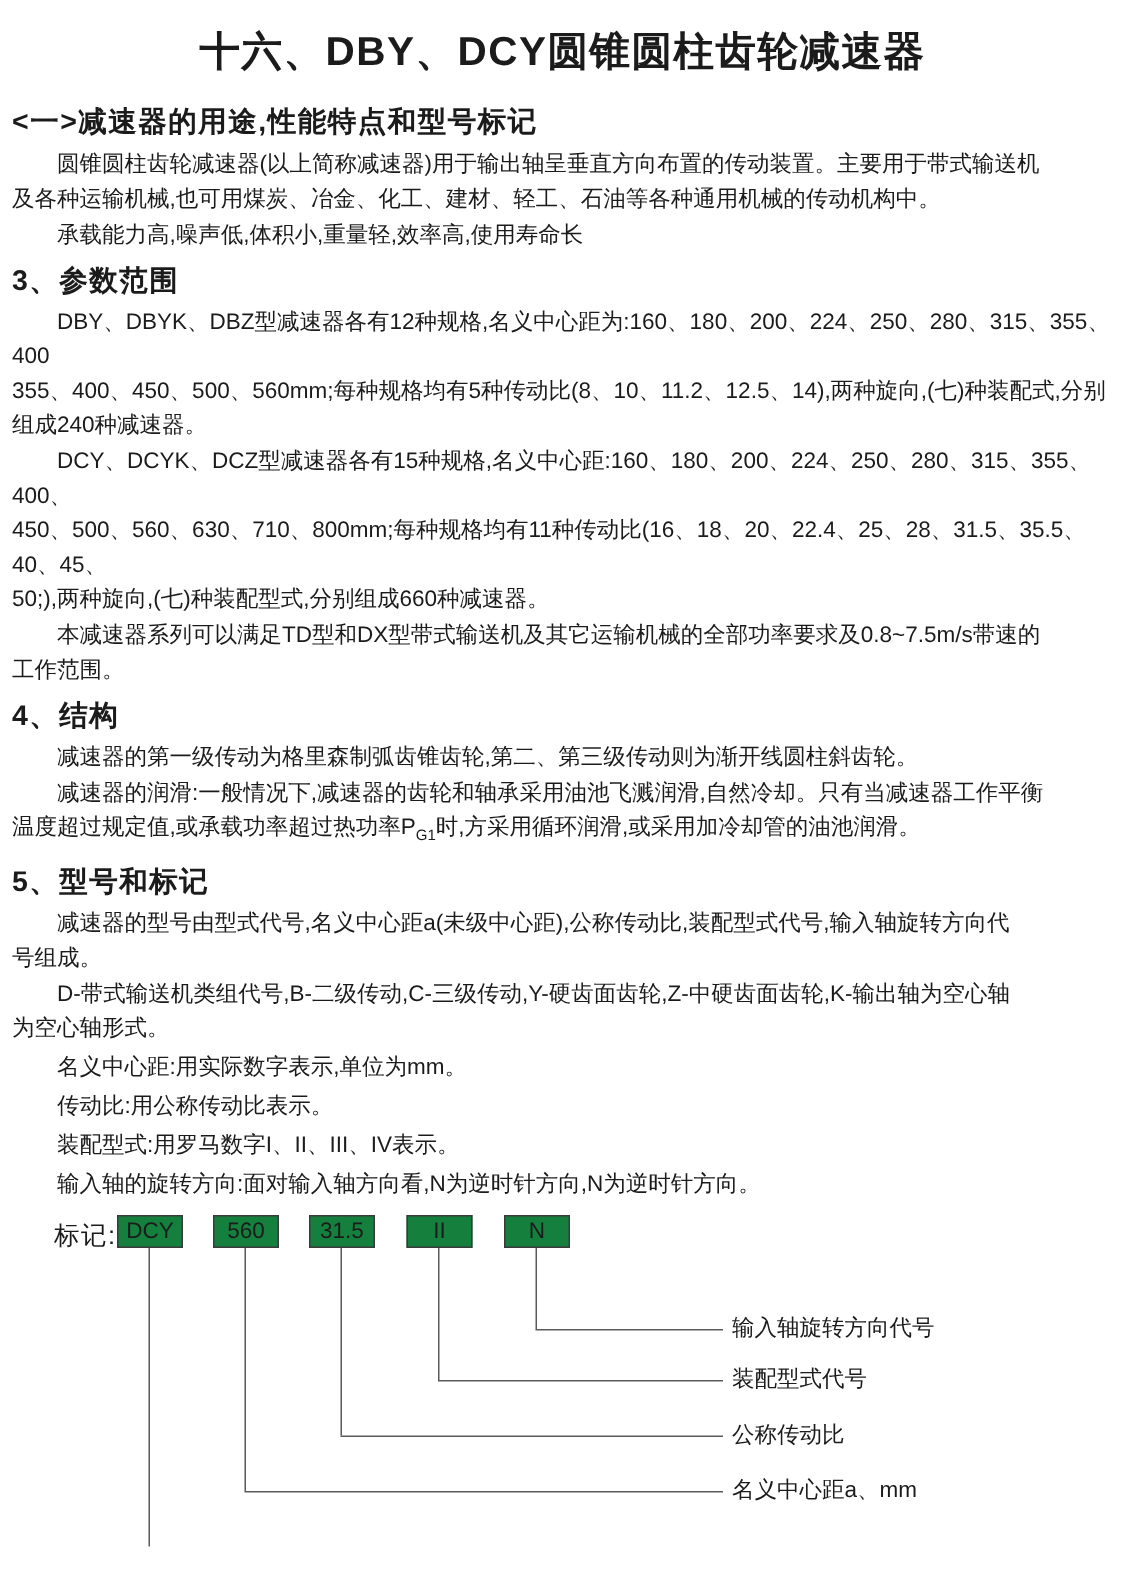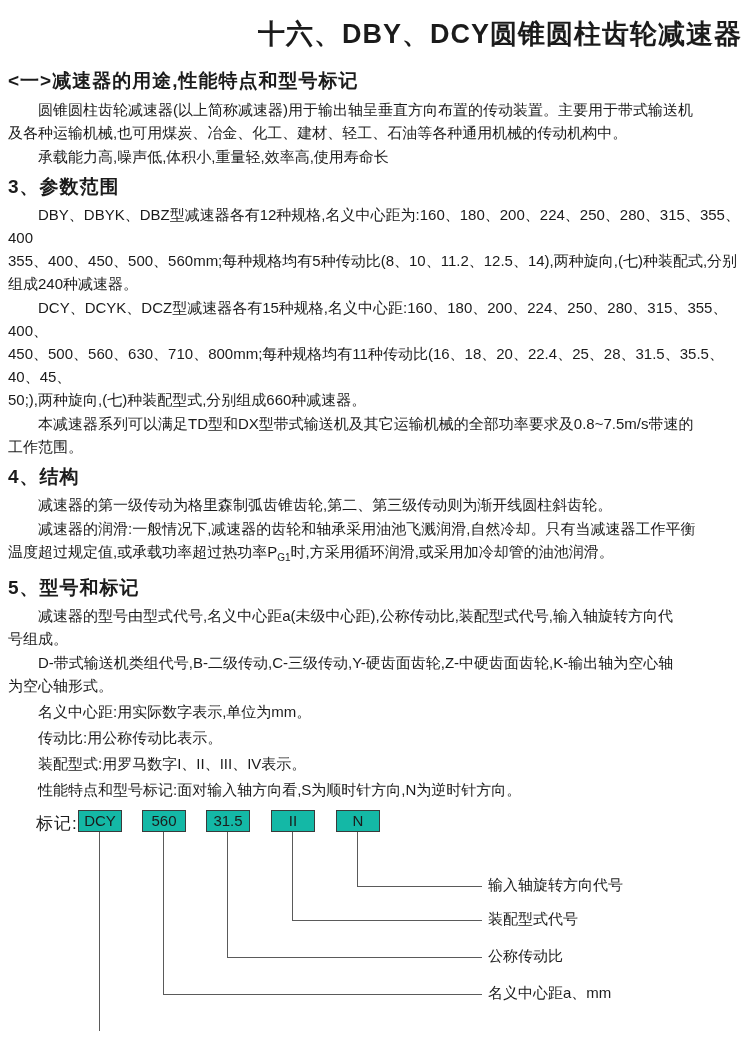--- a/index.html
+++ b/index.html
@@ -6,21 +6,21 @@
   body {
     width: 750px;
     height: 1064px;
     color: #1b1b1b;
     font-family: "Liberation Sans", "DejaVu Sans", sans-serif;
     overflow: hidden;
   }
   .page { padding: 8px 8px 0 8px; position: relative; }
 
   .doc-title {
-    text-align: right;
+    text-align: center;
     font-size: 27px;
     font-weight: bold;
     letter-spacing: 1px;
     margin: 8px 0 16px 0;
   }
   .intro-heading {
     font-size: 19px;
     font-weight: bold;
     letter-spacing: 1px;
     margin: 10px 0 4px 0;
@@ -44,21 +44,21 @@
   
   .diagram { position: relative; height: 242px; margin-top: 4px; }
   .d-prefix {
     position: absolute; left: 28px; top: 7px;
     font-size: 17px; letter-spacing: 1px;
   }
   .d-box {
     position: absolute; top: 5px; width: 42px; height: 20px;
     border: 1px solid #3a3a3a;
     text-align: center; font-size: 15px; line-height: 20px;
-    background: #14b8a6;
+    background: #15803d;
   }
   .d-vline { position: absolute; width: 1px; background: #5a5a5a; }
   .d-hline { position: absolute; height: 1px; background: #5a5a5a; }
   .d-label { position: absolute; left: 480px; font-size: 15px; white-space: nowrap; }
 </style>
 </head>
 <body>
 
 <div class="page">
 
@@ -87,21 +87,21 @@
 温度超过规定值,或承载功率超过热功率P</span><sub>G1</sub><span>时,方采用循环润滑,或采用加冷却管的油池润滑。</span></div>
 
   <div class="sec-heading">5、型号和标记</div>
   <div class="para">减速器的型号由型式代号,名义中心距a(未级中心距),公称传动比,装配型式代号,输入轴旋转方向代
 号组成。</div>
   <div class="para">D-带式输送机类组代号,B-二级传动,C-三级传动,Y-硬齿面齿轮,Z-中硬齿面齿轮,K-输出轴为空心轴
 为空心轴形式。</div>
   <div class="para def">名义中心距:用实际数字表示,单位为mm。</div>
   <div class="para def">传动比:用公称传动比表示。</div>
   <div class="para def">装配型式:用罗马数字I、II、III、IV表示。</div>
-  <div class="para def">性能特点和型号标记:面对输入轴方向看,S为顺时针方向,N为逆时针方向。</div>
+  <div class="para def">输入轴的旋转方向:面对输入轴方向看,N为逆时针方向,N为逆时针方向。</div>
 
   <div class="diagram" id="diagram">
     <span class="d-prefix">标记:</span>
   <div class="d-box" style="left: 70px;">DCY</div>
       <div class="d-vline" style="left: 91px; top: 27px; height: 199px;"></div>
       <div class="d-box" style="left: 134px;">560</div>
       <div class="d-vline" style="left: 155px; top: 27px; height: 162px;"></div>
       <div class="d-hline" style="left: 155px; top: 189px; width: 319px;"></div>
       <div class="d-label" style="left: 480px; top: 179px;">名义中心距a、mm</div>
       <div class="d-box" style="left: 198px;">31.5</div>

